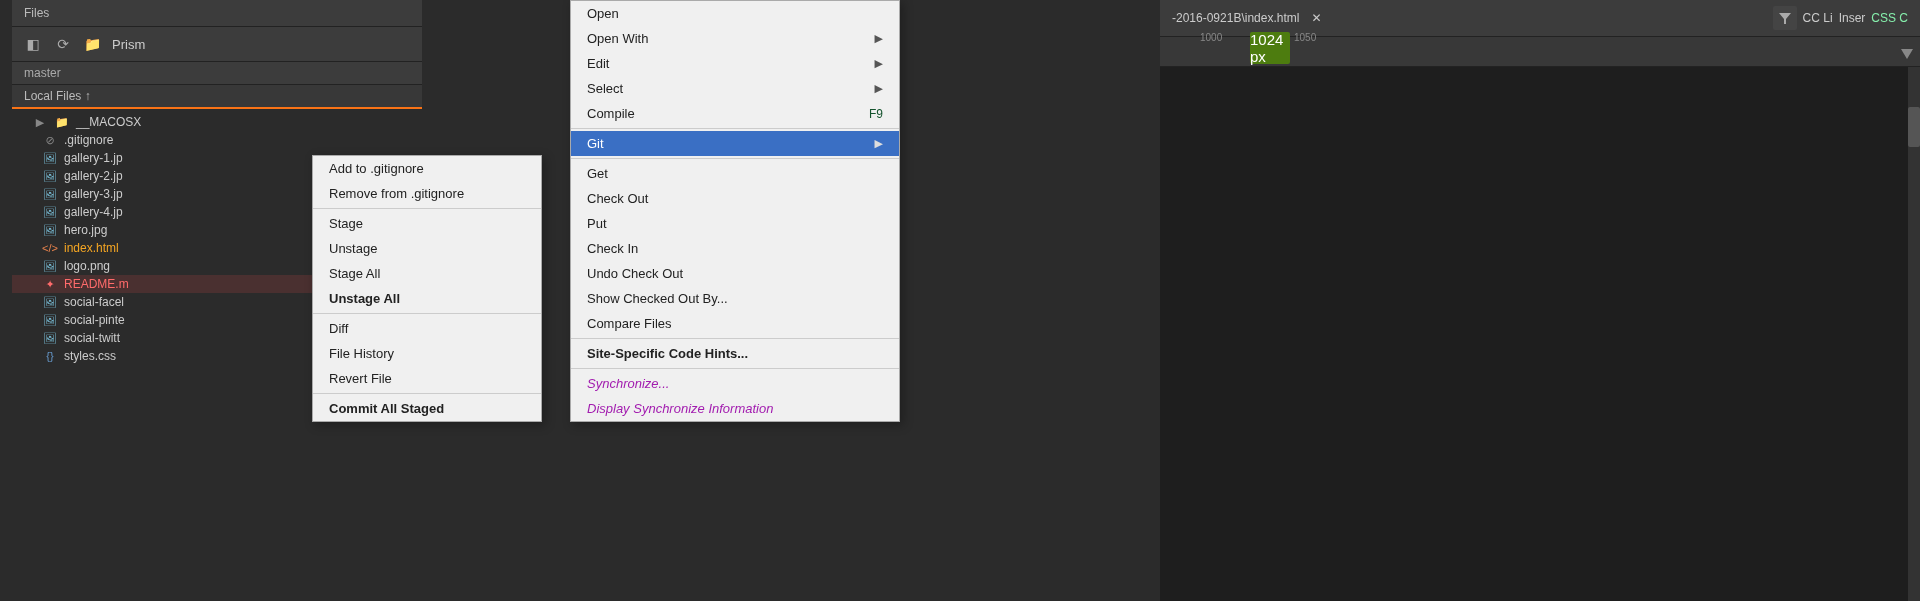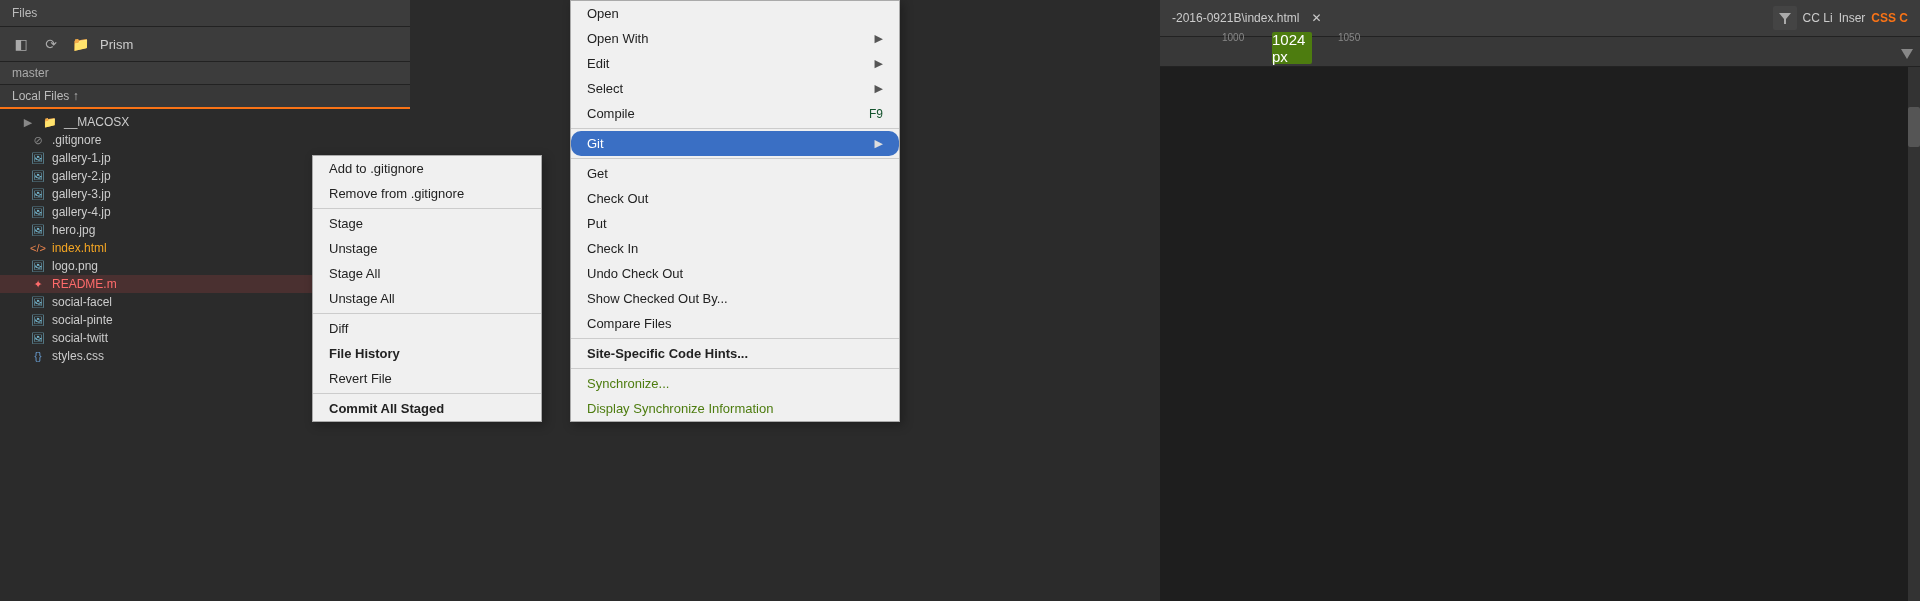--- a/index.html
+++ b/index.html
@@ -9,21 +9,21 @@
       background: #2b2b2b;
       font-family: -apple-system, BlinkMacSystemFont, 'Segoe UI', Arial, sans-serif;
       font-size: 13px;
       overflow: hidden;
       position: relative;
     }
 
     
     .files-panel {
       position: absolute;
-      left: 0;
+      left: 12px;
       top: 0;
       width: 410px;
       height: 601px;
       background: #2b2b2b;
       color: #ccc;
     }
 
     .files-header {
       background: #3c3c3c;
       padding: 6px 12px;
@@ -153,21 +153,20 @@
       display: flex;
       gap: 0;
       padding-left: 40px;
       color: #888;
       font-size: 10px;
     }
 
     .ruler-mark {
       width: 50px;
       text-align: left;
-      margin-left: 22px;
     }
 
     .right-content {
       position: relative;
       height: calc(601px - 60px);
       background: #1e1e1e;
     }
 
     
     .context-menu {
@@ -188,26 +187,26 @@
       padding: 5px 16px;
       cursor: pointer;
       color: #222;
       font-size: 13px;
       white-space: nowrap;
     }
 
     .menu-item.highlighted {
       background: #3a6fc4;
       color: white;
-      border-radius: 10px;
     }
 
     .menu-item.disabled {
-      color: #4d7c0f;
+      color: #a21caf;
       cursor: default;
+      font-style: italic;
     }
 
     .menu-item .shortcut {
       color: #14532d;
       font-size: 12px;
       margin-left: 20px;
     }
 
     .menu-item .arrow {
       color: #555;
@@ -329,21 +328,21 @@
     <span>-2016-0921B\index.html</span>
     <span style="margin-left:4px; cursor:pointer;">✕</span>
     <div style="margin-left:auto; display:flex; gap:6px; align-items:center;">
       <div style="width:24px;height:24px;background:#444;display:flex;align-items:center;justify-content:center;border-radius:2px;">
         <svg width="14" height="14" viewBox="0 0 14 14" fill="none">
             <polygon points="1,2 13,2 8,8 8,13 6,13 6,8" fill="#aaa"></polygon>
           </svg>
       </div>
       <span style="color:#ccc;font-size:12px;">CC Li</span>
       <span style="color:#ccc;font-size:12px;">Inser</span>
-      <span style="color:#f97316;font-size:12px;font-weight:bold;">CSS C</span>
+      <span style="color:#86efac;font-size:12px;">CSS C</span>
     </div>
   </div>
   <div class="right-ruler">
     <div class="ruler-marks">
       <div class="ruler-mark">1000</div>
       <div style="width:40px;height:32px;background:#4d7c0f;border-radius:2px;display:flex;align-items:center;justify-content:center;color:white;font-size:15px;margin-right:4px;">1024 px</div>
       <div class="ruler-mark">1050</div>
     </div>
     <div style="position:absolute;right:5px;top:8px;">
       <svg width="16" height="16" viewBox="0 0 16 16">
@@ -428,28 +427,28 @@
   <div class="menu-separator"></div>
   <div class="menu-item">
     <span>Stage</span>
   </div>
   <div class="menu-item">
     <span>Unstage</span>
   </div>
   <div class="menu-item">
     <span>Stage All</span>
   </div>
+  <div class="menu-item bold" style="font-weight:bold;">
+    <span>Unstage All</span>
+  </div>
+  <div class="menu-separator"></div>
+  <div class="menu-item">
+    <span>Diff</span>
+  </div>
   <div class="menu-item bold" style="font-weight:normal;">
-    <span>Unstage All</span>
-  </div>
-  <div class="menu-separator"></div>
-  <div class="menu-item">
-    <span>Diff</span>
-  </div>
-  <div class="menu-item bold" style="font-weight:bold;">
     <span>File History</span>
   </div>
   <div class="menu-item">
     <span>Revert File</span>
   </div>
   <div class="menu-separator"></div>
   <div class="menu-item bold" style="font-weight:bold;">
     <span>Commit All Staged</span>
   </div>
 </div>

